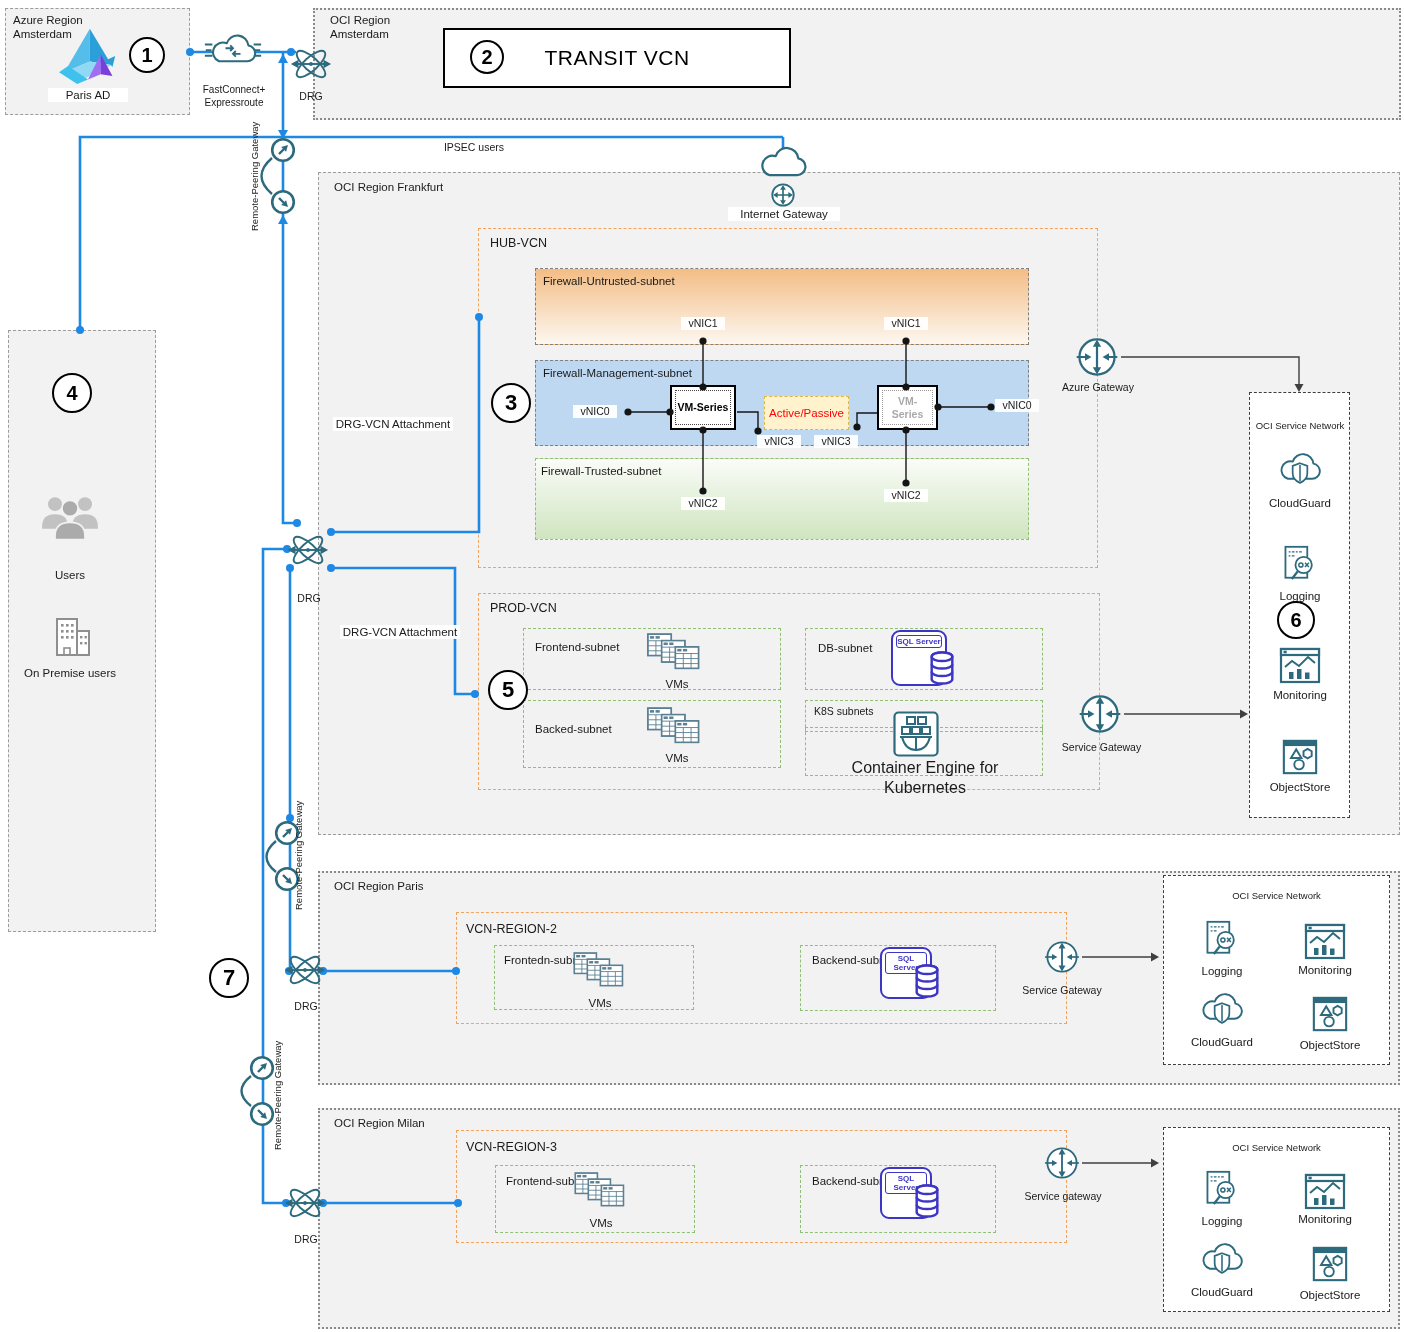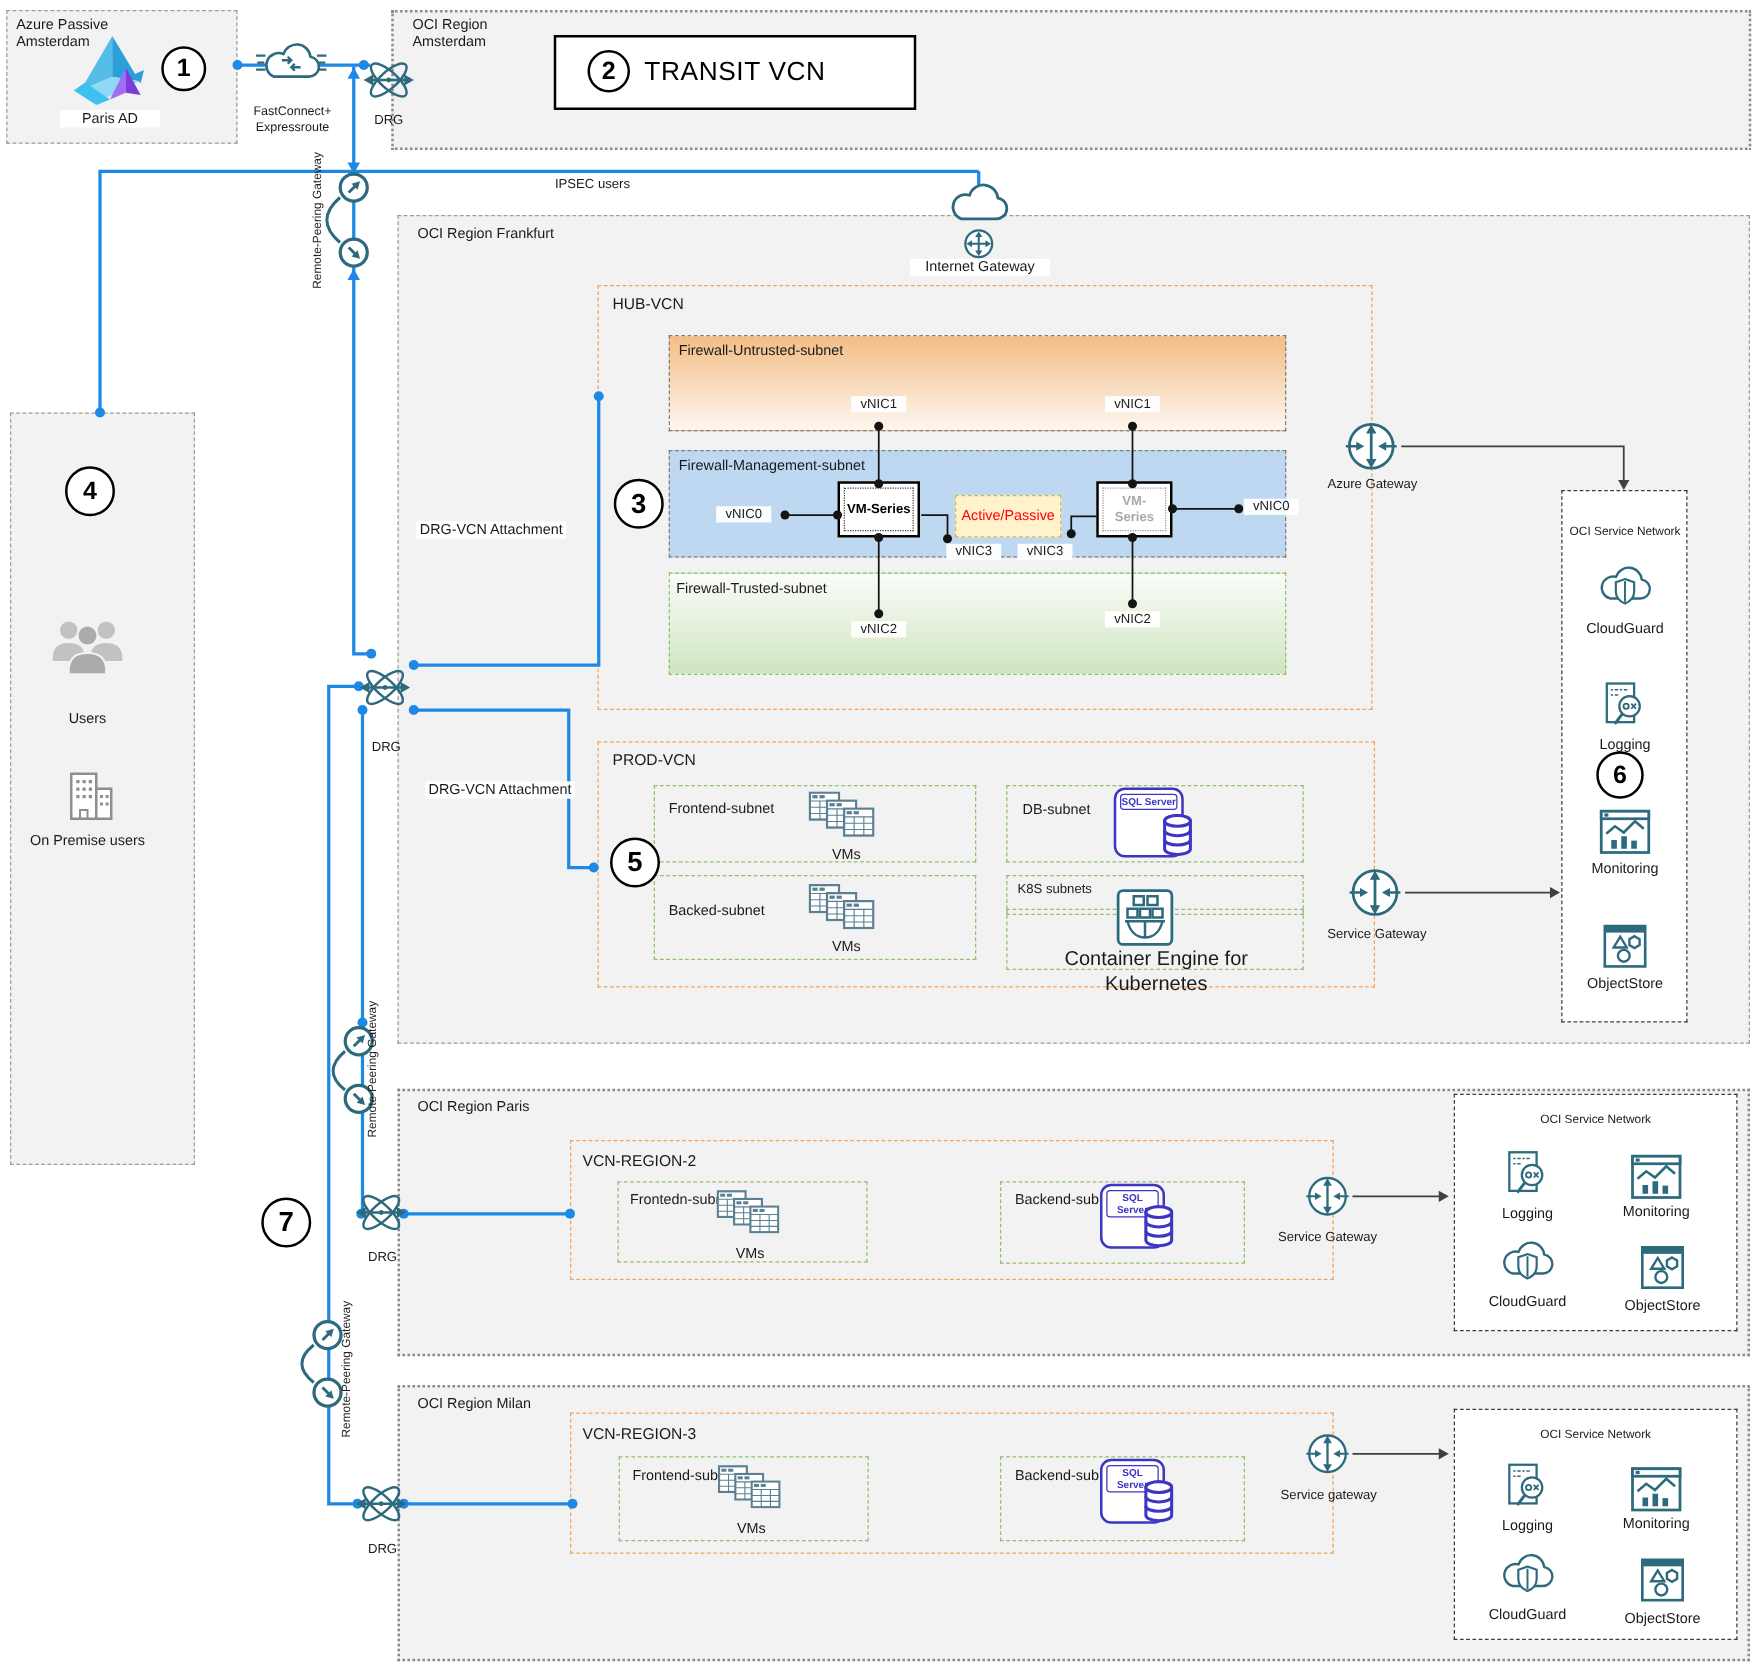--- a/index.html
+++ b/index.html
@@ -204,21 +204,21 @@
 
 <div class="canvas">
 
   <div class="region b-dash" style="left:5px;top:8px;width:185px;height:107px"></div>
   <div class="region b-dot" style="left:313px;top:8px;width:1088px;height:112px"></div>
   <div class="region b-dash" style="left:318px;top:172px;width:1082px;height:663px"></div>
   <div class="region b-dash" style="left:8px;top:330px;width:148px;height:602px"></div>
   <div class="region b-dot" style="left:318px;top:871px;width:1082px;height:214px"></div>
   <div class="region b-dot" style="left:318px;top:1108px;width:1082px;height:221px"></div>
 
-  <div class="transit" style="left:443px;top:28px;width:290px;height:60px">
+  <div class="transit" style="left:443px;top:28px;width:348px;height:60px">
     <span>TRANSIT VCN</span>
   </div>
 
   <div class="vcn" style="left:478px;top:228px;width:620px;height:340px"></div>
   <div class="sub-gray g-orange" style="left:535px;top:268px;width:494px;height:77px"></div>
   <div class="sub-gray g-blue" style="left:535px;top:360px;width:494px;height:86px"></div>
   <div class="sub g-green" style="left:535px;top:458px;width:494px;height:82px"></div>
 
   <div class="vm" style="left:670px;top:385px;width:66px;height:45px">
     <div class="vm-in">VM-Series</div>
@@ -325,21 +325,21 @@
       <line x1="1082" y1="1163" x2="1152" y2="1163"></line>
     </g>
     <g fill="#3f3f3f">
       <polygon points="1299,392 1294.5,384 1303.5,384"></polygon>
       <polygon points="1248,714 1240,709.5 1240,718.5"></polygon>
       <polygon points="1159,957 1151,952.5 1151,961.5"></polygon>
       <polygon points="1159,1163 1151,1158.5 1151,1167.5"></polygon>
     </g>
   </svg>
 
-  <div class="lbl" style="left:13px;top:13px;width:100px">Azure Passive Amsterdam</div>
+  <div class="lbl" style="left:13px;top:13px;width:100px">Azure Region Amsterdam</div>
   <svg class="abs icon" style="left:55px;top:27px" width="66" height="58" viewBox="0 0 72 64">
       <use href="#sym-azuread"></use>
     </svg>
   <div class="lbl ctr halo" style="left:48px;top:88px;width:80px">Paris AD</div>
   <div class="badge" style="left:129px;top:37px;width:36px;height:36px">1</div>
 
   <svg class="abs icon teal" style="left:203px;top:29px" width="60" height="44" viewBox="0 0 64 44">
       <use href="#sym-fastconnect"></use>
     </svg>
   <div class="lbl ctr s10" style="left:192px;top:84px;width:84px">FastConnect+ Expressroute</div>

